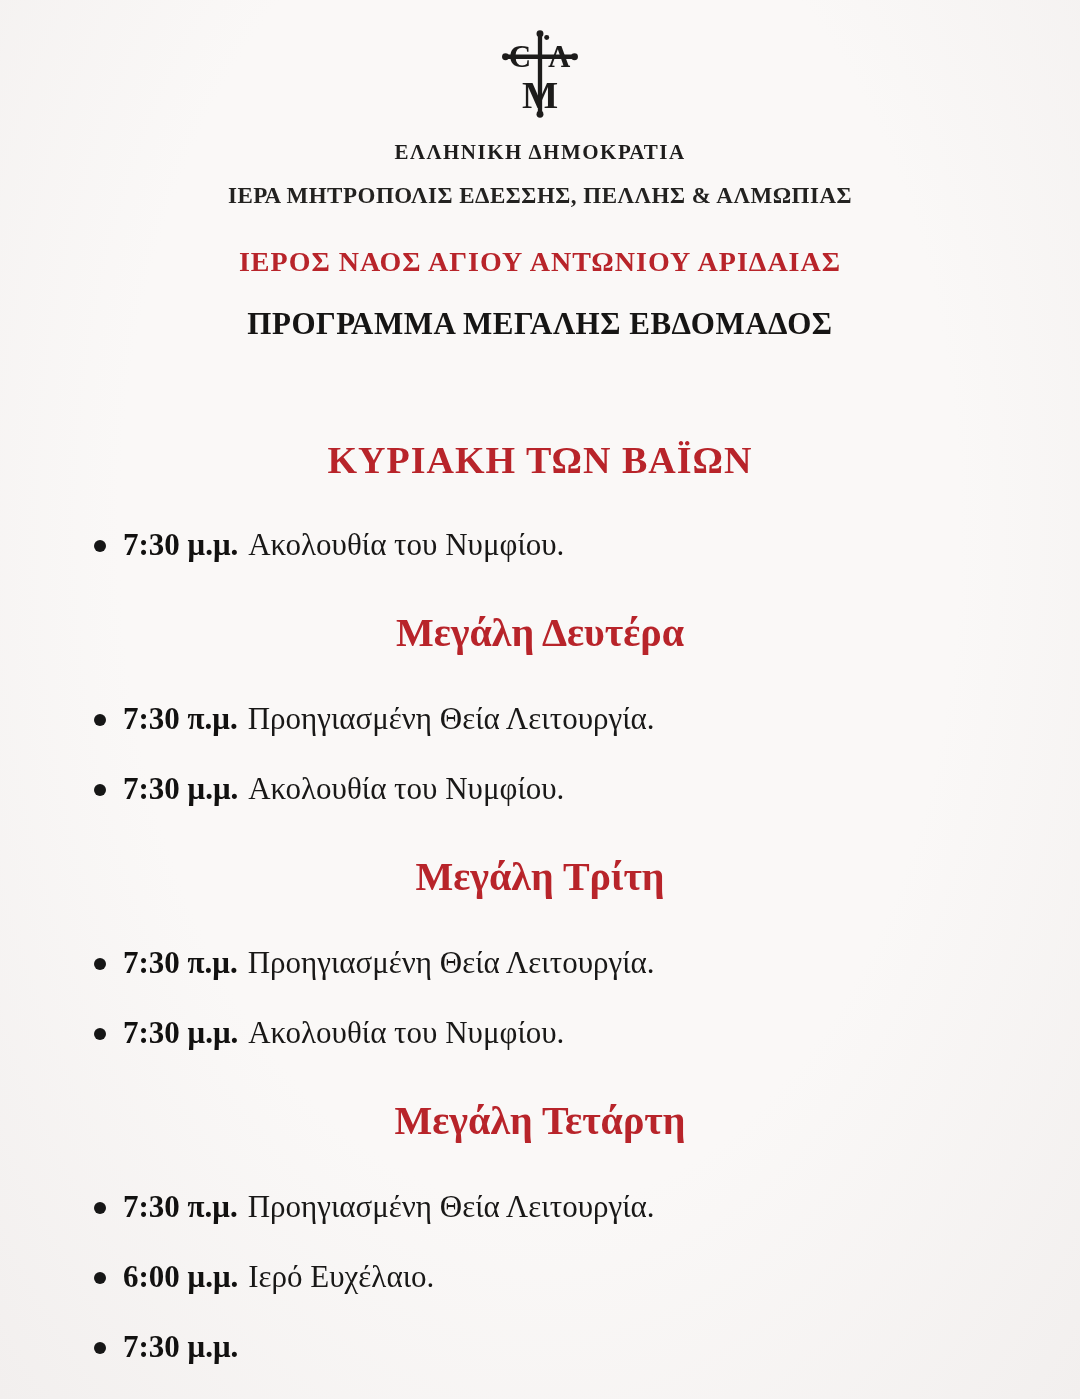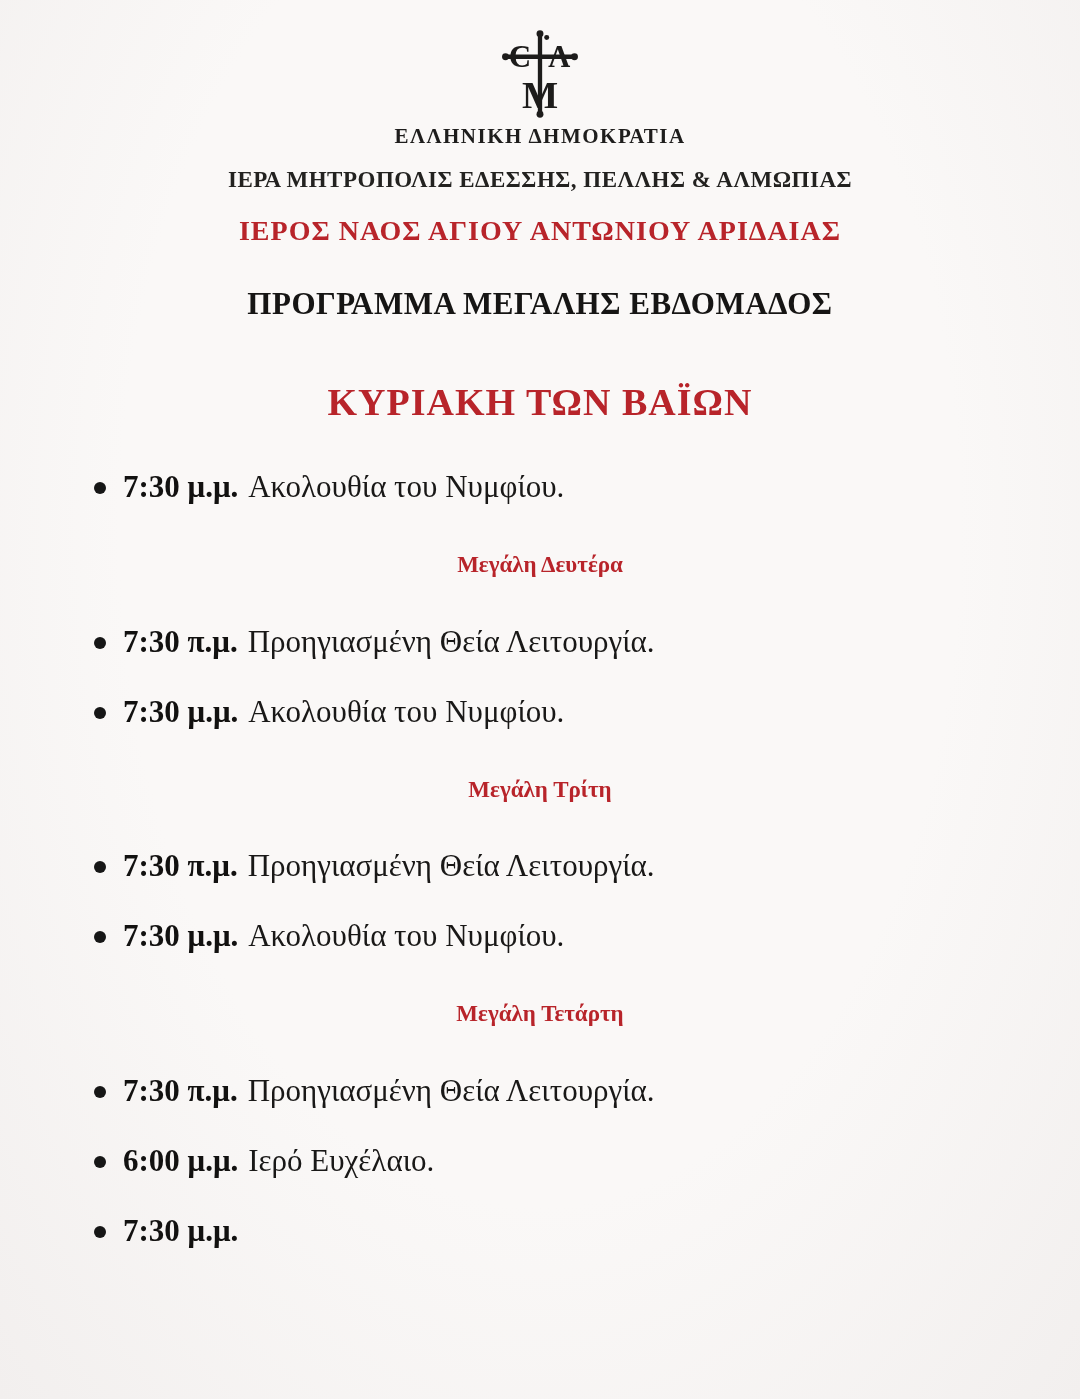--- a/index.html
+++ b/index.html
@@ -32,57 +32,57 @@
     display: block;
   }
 
   
   .hdr {
     text-align: center;
     font-weight: 700;
     line-height: 1.2;
   }
   .hdr-republic {
-    margin-top: 4px;
+    margin-top: 20px;
     font-size: 21px;
     letter-spacing: 1.5px;
     color: #1e1d1c;
   }
   .hdr-metropolis {
     margin-top: 17px;
     font-size: 23px;
     letter-spacing: 0.5px;
     color: #232220;
   }
   .hdr-church {
-    margin-top: 20px;
+    margin-top: 35px;
     font-size: 28px;
     letter-spacing: 1px;
     color: var(--red, #b5232a);
   }
   .hdr-program {
-    margin-top: 38px;
+    margin-top: 27px;
     font-size: 31px;
     letter-spacing: 0.5px;
     color: #161514;
   }
 
   
   .sections { }
 
   .section-title {
     text-align: center;
     font-weight: 700;
-    font-size: 23px;
+    font-size: 40px;
     line-height: 1.15;
     color: var(--red, #b5232a);
     margin: 46px 0 44px;
   }
   .section:first-child .section-title {
-    margin-top: 58px;
+    margin-top: 96px;
     font-size: 38px;
     letter-spacing: 1px;
   }
 
   .schedule-list {
     list-style: none;
     padding-left: 94px;
     padding-right: 40px;
   }
   .schedule-item {

